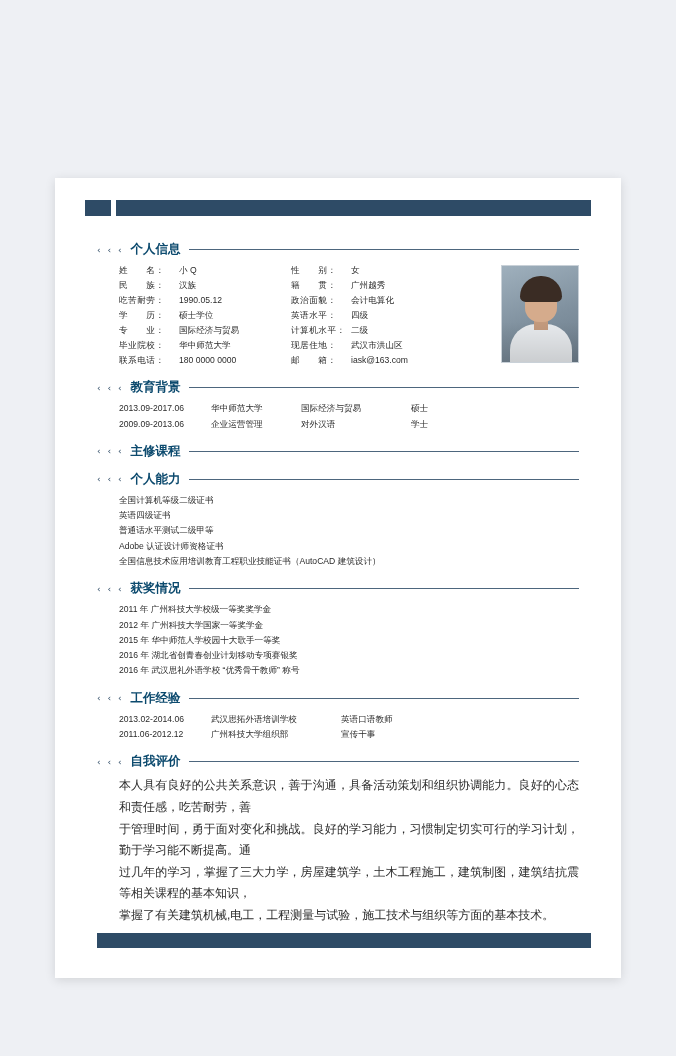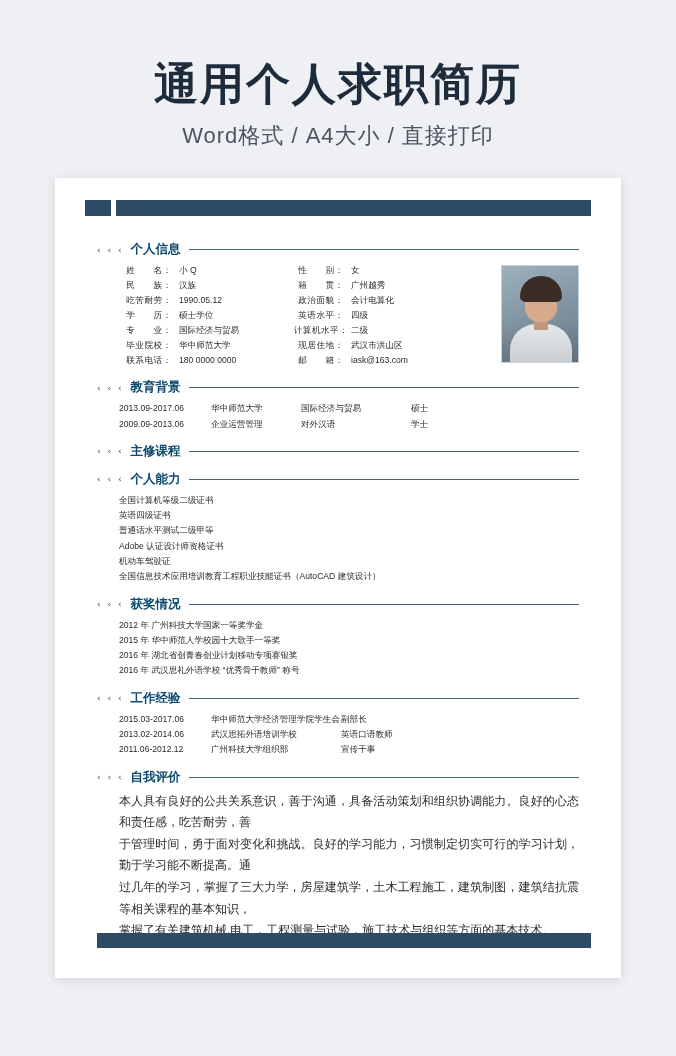--- a/index.html
+++ b/index.html
@@ -93,21 +93,21 @@
   }
   .sec-body {
     padding-left: 22px;
     font-size: 8.6px;
     color: #2b2b2b;
     line-height: 1.62;
   }
   
   .info-wrap { display: flex; }
   .info-cols { flex: 1; display: flex; }
-  .info-col { width: 172px; text-align: center; }
+  .info-col { width: 172px; }
   .info-col.second { width: 185px; }
   .info-row { display: flex; line-height: 1.75; font-size: 8.6px; color: #2b2b2b; }
   .info-label {
     display: inline-block;
     min-width: 60px;
     letter-spacing: 0.5px;
   }
   .photo {
     width: 78px; height: 98px;
     background: linear-gradient(160deg,#9fb0bd 0%, #7f909e 55%, #6d7d8b 100%);
@@ -152,24 +152,20 @@
     text-align: justify;
     line-height: 1.8;
     font-size: 12px;
   }
 </style>
 </head>
 <body>
 
 <div class="page">
 
-  <div class="banner">
-    <div class="banner-title">通用个人求职简历</div>
-    <div class="banner-sub">Word格式 / A4大小 / 直接打印</div>
-  </div>
 
   <div class="doc-shadow">
     <div class="doc-inner">
 
       <div class="top-bar-wrap">
         <div class="top-bar-a"></div>
         <div class="top-bar-gap"></div>
         <div class="top-bar-b"></div>
       </div>
 
@@ -288,52 +284,47 @@
           <div class="sec-head">
             <span class="chev">‹ ‹ ‹</span>
             <span class="sec-title">个人能力</span>
             <span class="sec-rule"></span>
           </div>
           <div class="sec-body">
             <div class="list-line">全国计算机等级二级证书</div>
             <div class="list-line">英语四级证书</div>
             <div class="list-line">普通话水平测试二级甲等</div>
             <div class="list-line">Adobe 认证设计师资格证书</div>
-            <div class="list-line">机动车驾驶证</div>
             <div class="list-line">全国信息技术应用培训教育工程职业技能证书（AutoCAD 建筑设计）</div>
           </div>
         </div>
 
         <div class="sec">
           <div class="sec-head">
             <span class="chev">‹ ‹ ‹</span>
             <span class="sec-title">获奖情况</span>
             <span class="sec-rule"></span>
           </div>
           <div class="sec-body">
+            <div class="list-line">2011 年 广州科技大学校级一等奖奖学金</div>
             <div class="list-line">2012 年 广州科技大学国家一等奖学金</div>
             <div class="list-line">2015 年 华中师范人学校园十大歌手一等奖</div>
             <div class="list-line">2016 年 湖北省创青春创业计划移动专项赛银奖</div>
             <div class="list-line">2016 年 武汉思礼外语学校 “优秀骨干教师” 称号</div>
           </div>
         </div>
 
         <div class="sec">
           <div class="sec-head">
             <span class="chev">‹ ‹ ‹</span>
             <span class="sec-title">工作经验</span>
             <span class="sec-rule"></span>
           </div>
           <div class="sec-body">
             <div class="work-row">
-              <span class="work-date">2015.03-2017.06</span>
-              <span class="work-org">华中师范大学经济管理学院学生会</span>
-              <span class="work-role">副部长</span>
-            </div>
-            <div class="work-row">
               <span class="work-date">2013.02-2014.06</span>
               <span class="work-org">武汉思拓外语培训学校</span>
               <span class="work-role">英语口语教师</span>
             </div>
             <div class="work-row">
               <span class="work-date">2011.06-2012.12</span>
               <span class="work-org">广州科技大学组织部</span>
               <span class="work-role">宣传干事</span>
             </div>
           </div>

